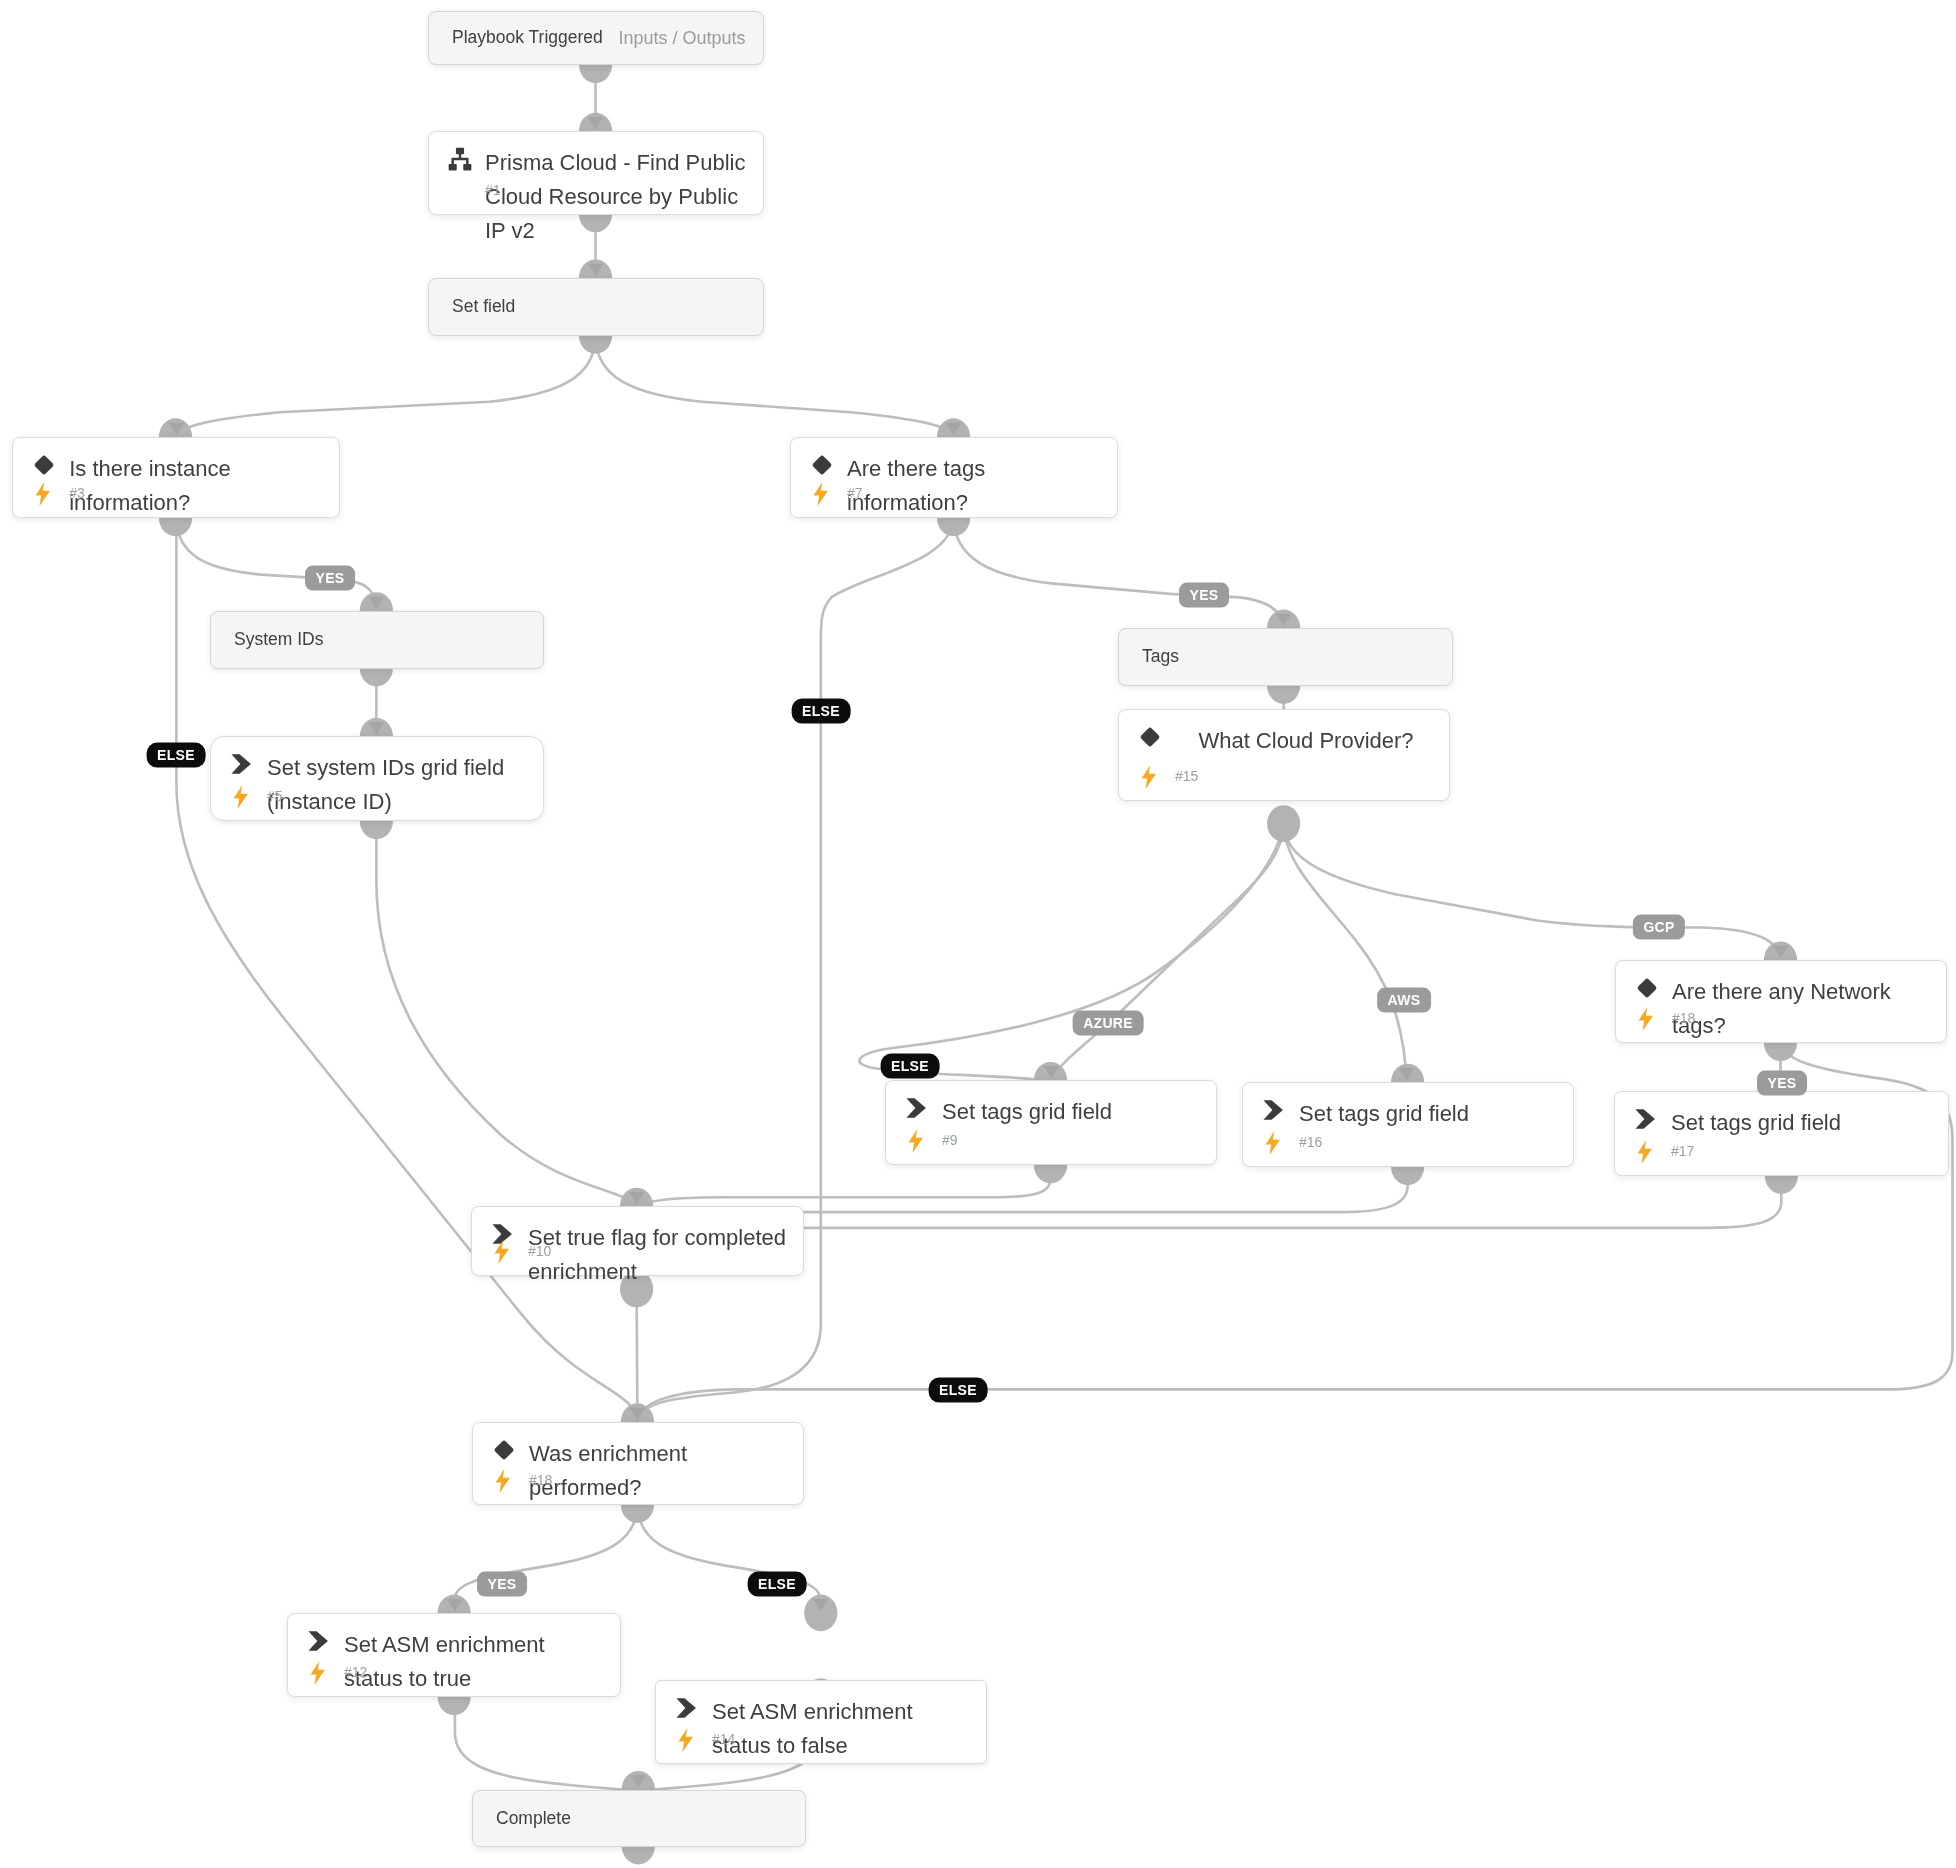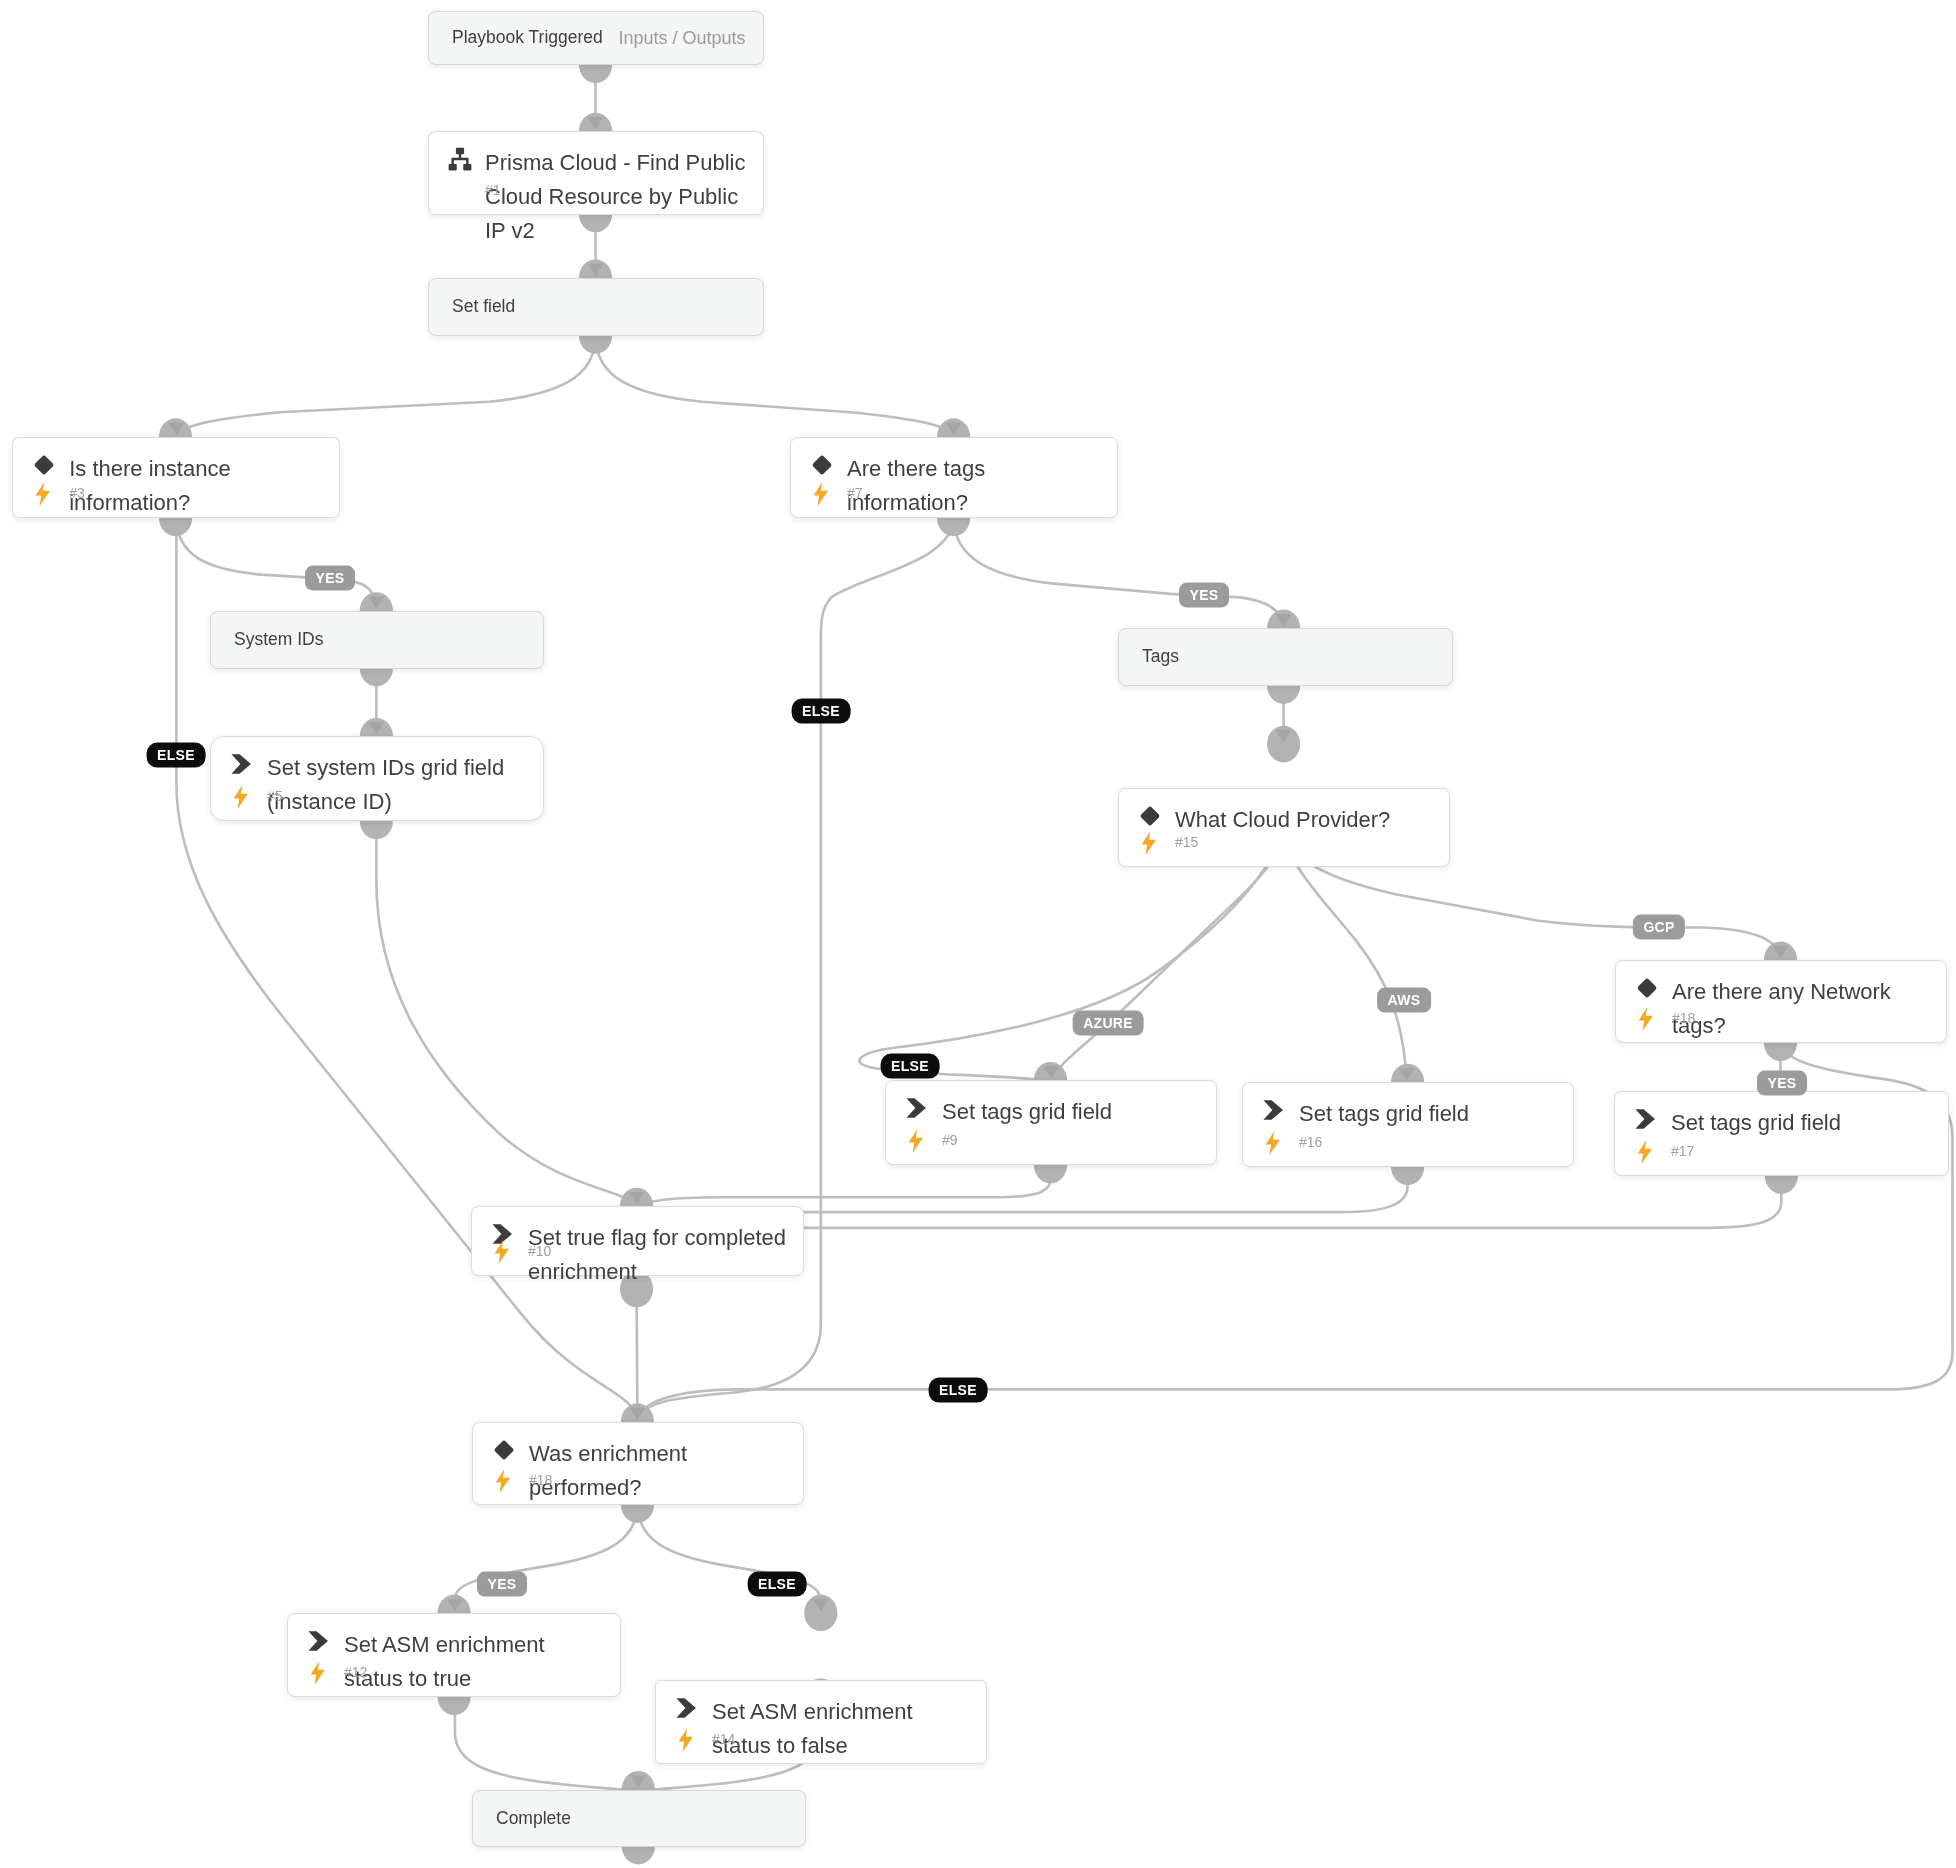--- a/index.html
+++ b/index.html
@@ -180,21 +180,21 @@
           <svg viewBox="0 0 22 32">
             <path d="M13 1 L2 18 H9 L7 31 L20 12 H11 Z" fill="#f6a821"></path>
           </svg>
         </span>
   </div>
       <div class="node type-header" style="left: 1118px; top: 628px; width: 335px; height: 58px;">
 
     <div class="title">Tags</div>
 
   </div>
-      <div class="node type-condition" style="left: 1118px; top: 788px; width: 332px; height: 79px;">
+      <div class="node type-condition" style="left: 1118px; top: 709px; width: 332px; height: 92px; text-align: center;">
     <span class="type-icon">
           <svg viewBox="0 0 32 32">
             <rect x="7" y="7" width="18" height="18" rx="3" transform="rotate(45 16 16)" fill="#3b3b3b"></rect>
           </svg>
         </span>
     <div class="title">What Cloud Provider?</div>
 
     <span class="num">#15</span>
     <span class="bolt">
           <svg viewBox="0 0 22 32">

